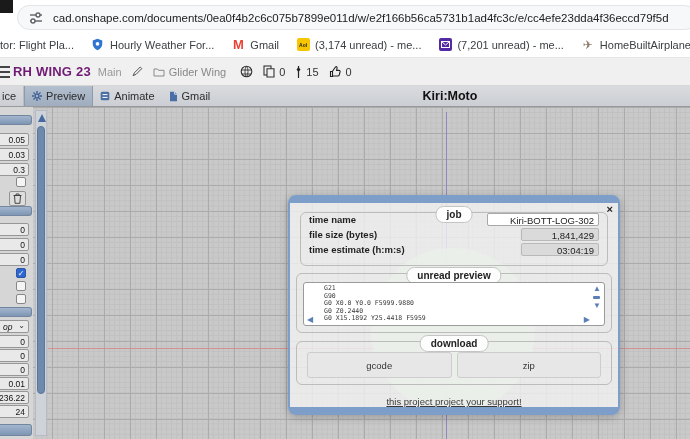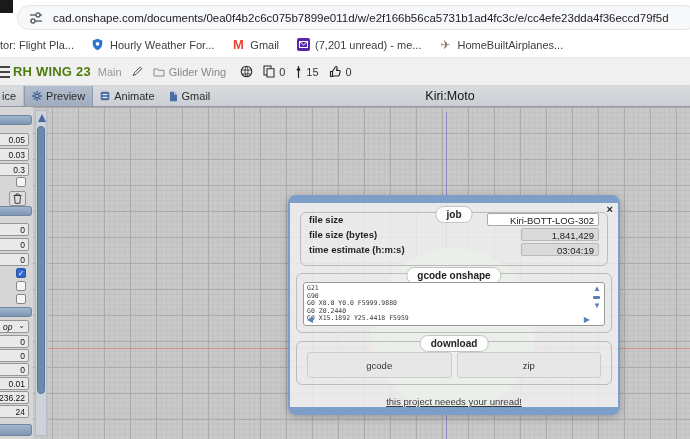--- a/index.html
+++ b/index.html
@@ -23,35 +23,35 @@
             font-size:5px; font-weight:bold; display:flex; align-items:center; justify-content:center; }
   .ymail-sq { width:13px; height:13px; background:#5429a5; border-radius:2px; display:flex; align-items:center; justify-content:center; }
   .plane { font-size:12px; color:#8a7a6a; }
 
   
   .doc-header { position:absolute; left:0; top:57px; width:690px; height:29px; background:#f0f0f0;
                 border-top:1px solid #e6e6e6; border-bottom:1px solid #d6d6d6;
                 display:flex; align-items:center; }
   .hamburger { width:7px; height:12px; margin-left:0; margin-right:6px; display:flex; flex-direction:column; justify-content:space-between; }
   .hamburger div { width:10px; height:2px; background:#444; }
-  .doc-title { font-size:13px; font-weight:bold; color:#4d7c0f; letter-spacing:.2px; }
+  .doc-title { font-size:13px; font-weight:bold; color:#701a75; letter-spacing:.2px; }
   .doc-ws { font-size:11px; color:#999; margin-left:7px; }
   .hd-ic { margin-left:10px; display:flex; align-items:center; gap:4px; font-size:11px; color:#333; }
   .hd-ic svg { display:block; }
   .doc-tab { font-size:11px; color:#888; }
 
   
   .kiri-bar { position:absolute; left:0; top:86px; width:690px; height:21px;
               background:linear-gradient(#d9dbde,#cbced3); border-bottom:1px solid #97999d;
               display:flex; align-items:stretch; }
   .ktab { display:flex; align-items:center; gap:4px; padding:0 7px; font-size:11px; color:#2c2c2c; cursor:pointer; }
   .ktab.partial { padding-left:2px; border-right:1px solid #b9bcc0; }
   .ktab.active { background:linear-gradient(#b3bfce,#9fadbf); border-left:1px solid #8d9aab; border-right:1px solid #8d9aab;align-items:center; }
   .kbrand { position:absolute; left:450px; top:3px; transform:translateX(-50%);
-            font-size:12.5px; font-weight:normal; color:#111; }
+            font-size:12.5px; font-weight:bold; color:#111; }
 
   
   .canvas { position:absolute; left:0; top:107px; width:690px; height:332px; background-color:#c9c9c9;
     background-image:
       linear-gradient(#ababab 1px, transparent 1px),
       linear-gradient(90deg, #ababab 1px, transparent 1px),
       linear-gradient(#c0c0c0 1px, transparent 1px),
       linear-gradient(90deg, #c0c0c0 1px, transparent 1px);
     background-size:26px 26px, 26px 26px, 5.2px 5.2px, 5.2px 5.2px; }
   .axis-v { position:absolute; left:446px; top:5px; bottom:0; width:1px; background:#8d8ac1; }
@@ -100,21 +100,21 @@
   .jrow:first-of-type { margin-top:9px; }
   .jrow + .jrow { margin-top:2px; }
   .jlabel { font-size:9.5px; font-weight:bold; color:#222; }
   .jval { height:13px; font-size:9.5px; color:#222; text-align:right; padding:1px 4px 0 0; border-radius:2px; }
   .jval.white { width:112px; background:#fff; border:1px solid #a8a8a8; }
   .jval.gray { width:78px; background:#dadada; border:1px solid #b9b9b9; }
   .fset-gcode { left:6px; width:316px; top:70px; height:60px; }
   .gbox { position:absolute; left:6px; right:6px; top:8px; height:44px; background:#fff;
           border:1px solid #9a9a9a; border-radius:3px; overflow:hidden; }
   .gline { font-family:"DejaVu Sans Mono", monospace; font-size:6.5px; line-height:7.6px;
-           color:#3a3a3a; padding-left:3px; white-space:nowrap; }
+           color:#3a3a3a; padding-left:20px; white-space:nowrap; }
   .gline:first-child { padding-top:2px; }
   .garrow { position:absolute; color:#5b7fb9; font-size:8px; line-height:8px; cursor:pointer; }
   .g-up { right:3px; top:2px; }
   .g-mid { position:absolute; right:4px; top:13px; width:7px; height:3px; background:#5b7fb9; border-radius:1px; }
   .g-dn { right:3px; top:19px; }
   .g-lt { left:3px; bottom:1px; }
   .g-rt { right:14px; bottom:1px; }
   .fset-download { left:6px; width:316px; top:138px; height:44px; }
   .dl-btns { position:absolute; left:10px; right:10px; top:10px; bottom:6px; display:flex; gap:5px; }
   .dl-btn { flex:1; background:#e7e7e7; border:1px solid #cdcdcd; border-radius:3px; font-size:9.5px;
@@ -152,20 +152,26 @@
         <span>Hourly Weather For...</span>
       </div>
       <div class="bm">
         <span class="fav">
             <span class="gmail-m">M</span>
           </span>
         <span>Gmail</span>
       </div>
       <div class="bm">
         <span class="fav">
+            <span class="aol-sq">Aol</span>
+          </span>
+        <span>(3,174 unread) - me...</span>
+      </div>
+      <div class="bm">
+        <span class="fav">
           <span class="ymail-sq">
               <svg width="9" height="7" viewBox="0 0 9 7">
                 <rect x="0.5" y="0.5" width="8" height="6" fill="none" stroke="#fff" stroke-width="1"></rect>
                 <path d="M.5.5L4.5 4 8.5.5" fill="none" stroke="#fff" stroke-width="1"></path>
               </svg>
             </span>
         </span>
         <span>(7,201 unread) - me...</span>
       </div>
       <div class="bm">
@@ -304,35 +310,35 @@
   <div class="sb-track"></div>
   <div class="sb-up"></div>
   <div class="sb-thumb"></div>
 
   <div class="modal">
     <div class="modal-close">×</div>
 
     <div class="fset fset-job">
       <div class="legend">job</div>
       <div class="jrow">
-        <span class="jlabel">file size</span>
+        <span class="jlabel">time name</span>
         <span class="jval white">Kiri-BOTT-LOG-302</span>
       </div>
       <div class="jrow">
         <span class="jlabel">file size (bytes)</span>
         <span class="jval gray">1,841,429</span>
       </div>
       <div class="jrow">
         <span class="jlabel">time estimate (h:m:s)</span>
         <span class="jval gray">03:04:19</span>
       </div>
     </div>
 
     <div class="fset fset-gcode">
-      <div class="legend">gcode onshape</div>
+      <div class="legend">unread preview</div>
       <div class="gbox">
         <div class="gline">G21</div>
         <div class="gline">G90</div>
         <div class="gline">G0 X0.0 Y0.0 F5999.9880</div>
         <div class="gline">G0 Z0.2440</div>
         <div class="gline">G0 X15.1892 Y25.4418 F5959</div>
         <span class="garrow g-up">▲</span>
         <span class="g-mid"></span>
         <span class="garrow g-dn">▼</span>
         <span class="garrow g-lt">◀</span>
@@ -342,17 +348,17 @@
 
     <div class="fset fset-download">
       <div class="legend">download</div>
       <div class="dl-btns">
         <div class="dl-btn">gcode</div>
         <div class="dl-btn">zip</div>
       </div>
     </div>
 
     <div class="support">
-      <a>this project neeeds your unread!</a>
+      <a>this project project your support!</a>
     </div>
   </div>
 
 </div>
 
 </body></html>

